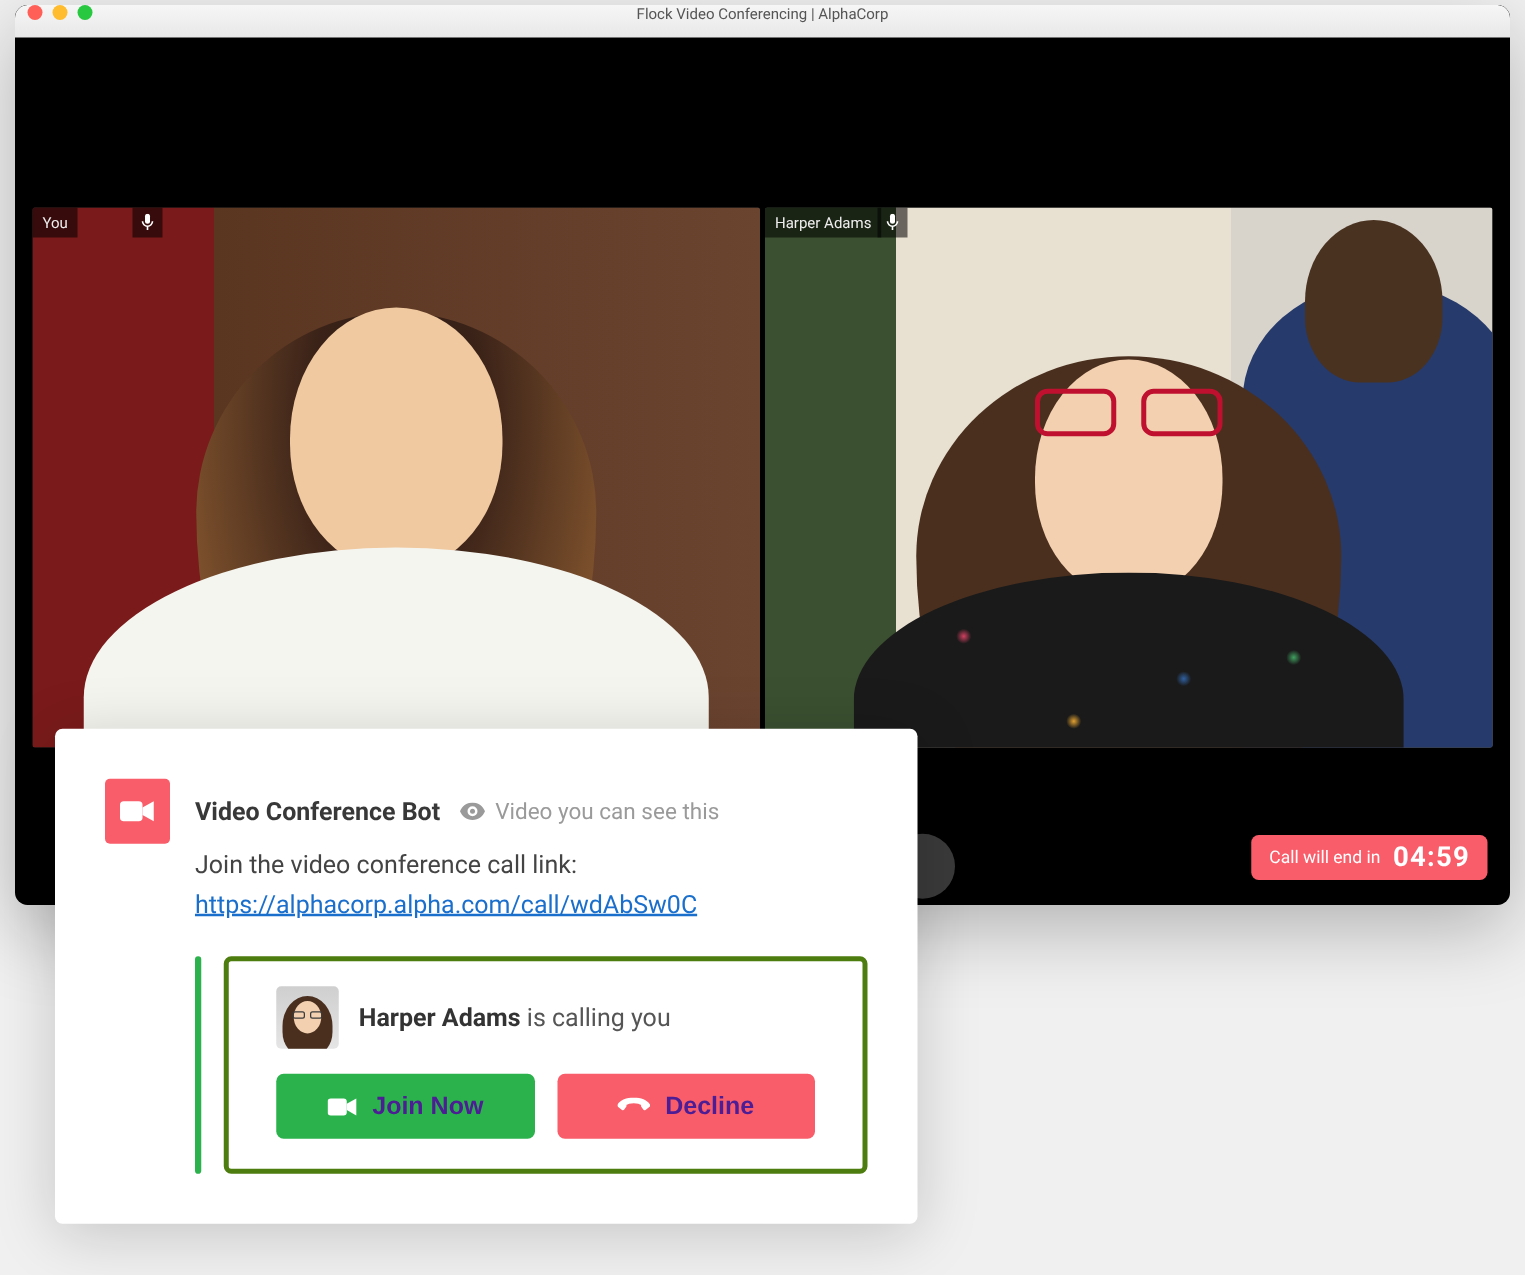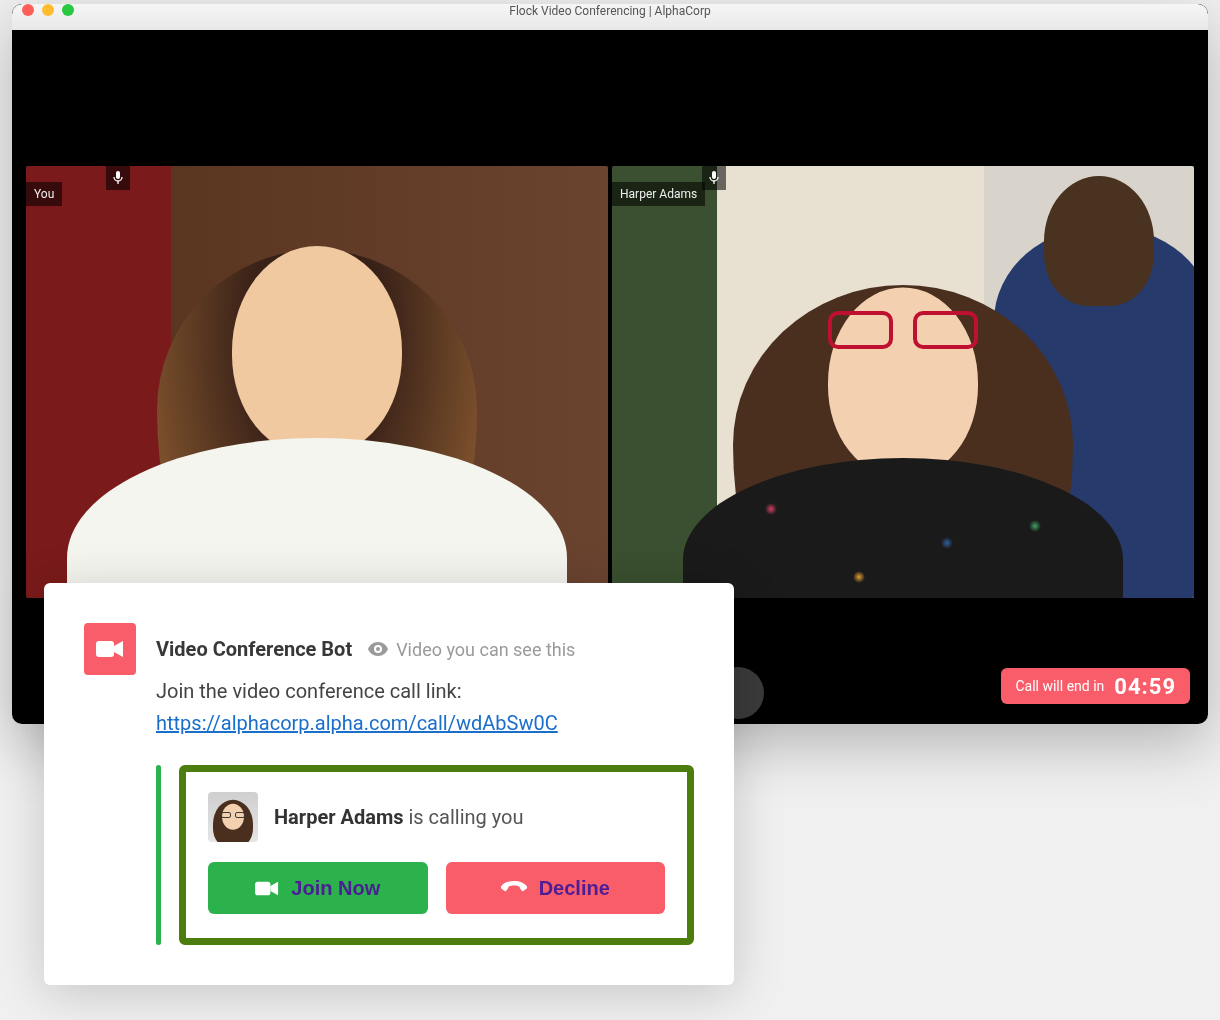--- a/index.html
+++ b/index.html
@@ -61,21 +61,20 @@
       top: 0;
       left: 0;
       display: flex;
       align-items: center;
       background: rgba(0,0,0,0.55);
       color: #eee;
       font-size: 12px;
       height: 24px;
       padding: 0 8px;
       gap: 6px;
-      margin-top: 16px;
     }
     .mic-box {
       position: absolute;
       top: 0;
       height: 24px;
       width: 24px;
       display:flex;
       align-items:center;
       justify-content:center;
       background: rgba(0,0,0,0.55);
@@ -182,21 +181,21 @@
       display:flex; align-items:center; justify-content:center;
     }
     .bot-title { font-size:20px; font-weight:700; color:#383838; }
     .visibility-chip { display:flex; align-items:center; gap:8px; color:#9a9a9a; font-size:18px; margin-left: 16px;}
     .popup-body { margin-left: 72px; font-size:20px; color:#444; line-height:1.6; }
     .call-link { color:#1a6fcc; text-decoration:underline; word-break:break-all; }
 
     .call-card-wrap { margin-left: 72px; margin-top: 26px; display:flex; }
     .accent-bar { width:5px; border-radius:3px; background:#2bb24c; margin-right:18px; }
     .call-card {
-      flex:1; border:7px solid #4d7c0f; border-radius:6px; padding: 20px 22px 24px;
+      flex:1; border:4px solid #4d7c0f; border-radius:6px; padding: 20px 38px 24px;
     }
     .caller-row { display:flex; align-items:center; gap:16px; font-size:20px; color:#555; margin-bottom:20px; }
     .caller-name { font-weight:700; color:#333; }
     .avatar {
       width:50px; height:50px; border-radius:4px; overflow:hidden; position:relative;
       background: linear-gradient(#cfcfcf,#e5e5e5);
     }
     .avatar-face {
       position:absolute; left:50%; top:52%;
       width:22px; height:26px; transform:translate(-50%,-55%);

